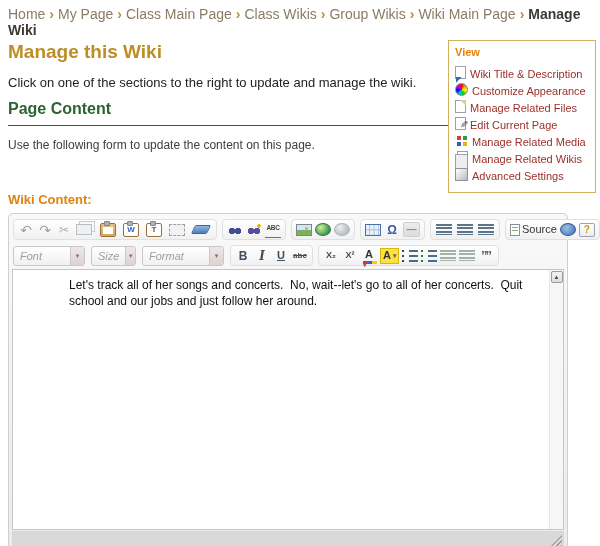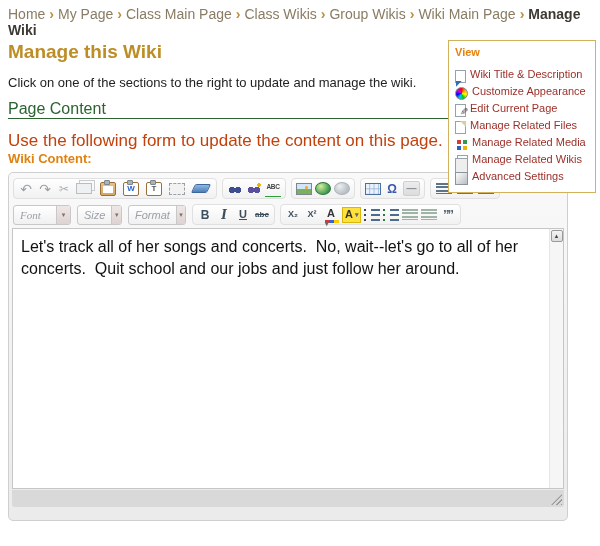--- a/index.html
+++ b/index.html
@@ -8,28 +8,28 @@
 
   
   .breadcrumb { font-size:14px; color:#8a7c64; margin-bottom:3px; }
   .breadcrumb .crumb { color:#8a7c64; text-decoration:none; cursor:pointer; }
   .breadcrumb .crumb.current { font-weight:bold; color:#3e3a33; }
   .breadcrumb .sep { color:#c08f3e; margin:0 4px; font-weight:bold; }
 
   .page-title { font-size:19px; font-weight:bold; color:#bd8d26; margin:2px 0 12px; }
   .intro-text { font-size:13px; color:#222; margin:6px 0 6px; width:440px; }
 
-  .section-heading { font-size:16px; font-weight:normal; color:#2b6331; border-bottom:1px solid #2b6331; width:440px; padding-bottom:0; margin:10px 0 12px; }
-  .instruction { font-size:17px; color:#c2410c; width:440px; }
+  .section-heading { font-size:16px; font-weight:bold; color:#2b6331; border-bottom:1px solid #2b6331; width:440px; padding-bottom:7px; margin:10px 0 12px; }
+  .instruction { font-size:12px; color:#404040; width:440px; margin-bottom:40px; }
   .field-label { font-size:13px; font-weight:bold; color:#e0820f; margin-bottom:6px; }
 
   
   .view-panel { position:absolute; left:448px; top:40px; width:148px; border:1px solid #d2b15c; background:#fff; padding:5px 6px 7px; }
   .view-title { font-size:11px; font-weight:bold; color:#e8820c; margin-bottom:8px; }
-  .view-item { display:flex; align-items:flex-end; gap:4px; font-size:11px; color:#9c2f28; text-decoration:none; line-height:17px; cursor:pointer; }
+  .view-item { display:flex; align-items:flex-start; gap:4px; font-size:11px; color:#9c2f28; text-decoration:none; line-height:17px; cursor:pointer; }
   .vi { display:inline-block; position:relative; flex:0 0 auto; }
   .v-page { width:11px; height:13px; background:#fff; border:1px solid #98a0ab; position:relative; }
   .v-wiki-title-description-icon::after { content:""; position:absolute; left:-4px; bottom:-3px; width:0; height:0; border:4px solid transparent; border-right-color:#2f6fb8; transform:rotate(45deg); }
   .v-customize-appearance-icon { width:13px; height:13px; border-radius:50%; border:1px solid #888; background:conic-gradient(#f00,#fa0,#ff0,#0c0,#0cf,#00f,#c0f,#f00); }
   .v-edit-current-page-icon::after { content:"✎"; position:absolute; right:-3px; bottom:-4px; font-size:10px; color:#555; transform:scaleX(-1); }
   .v-manage-related-files-icon::after { content:""; position:absolute; top:-1px; right:-1px; width:0; height:0; border:3px solid transparent; border-top-color:#d9cf9e; border-right-color:#d9cf9e; }
   .v-manage-related-media-icon { width:13px; height:13px; background:
       radial-gradient(circle 2.5px at 4px 4px,#d04030 95%,transparent),
       radial-gradient(circle 2.5px at 10px 4px,#2f9a4e 95%,transparent),
       radial-gradient(circle 2.5px at 4px 10px,#2f5fc0 95%,transparent),
@@ -74,40 +74,40 @@
   .align-left-icon,.align-center-icon,.align-right-icon { width:13px; height:11px; background:repeating-linear-gradient(to bottom,#5d7489 0 2px,transparent 2px 3.4px); margin:0 1px; }
   .source-doc-icon { width:10px; height:12px; background:#fff; border:1px solid #8a8f99; display:inline-block; position:relative; }
   .source-doc-icon::after { content:""; position:absolute; inset:2px 1px; background:repeating-linear-gradient(to bottom,#7fae7f 0 1px,transparent 1px 3px); }
   .maximize-icon { width:13px; height:13px; border-radius:50%; border:1px solid #31598c; background:radial-gradient(circle at 40% 35%,#9cc1e8,#3c6fae); }
   .about-icon { width:13px; height:14px; background:linear-gradient(#fff,#e9edf2); border:1px solid #9aa4b1; border-radius:2px; color:#c79a16; font-weight:bold; font-size:10px; }
 
   
   .tb-select { display:flex; align-items:stretch; height:20px; background:linear-gradient(#fff,#f0f0f0); border:1px solid #c8c8c8; border-radius:3px; margin-right:6px; cursor:pointer; overflow:hidden; }
   .sel-label { font-style:italic; color:#9aa0a6; font-size:11px; padding:3px 6px 0; flex:1; }
   .dd-box { width:14px; background:linear-gradient(#efe7e7,#ded2d2); border-left:1px solid #c8c8c8; color:#776; font-size:7px; display:flex; align-items:center; justify-content:center; }
-  .f-font{width:58px;font-family:Liberation Serif, serif;} .f-size{width:45px;} .f-format{width:58px;}
+  .f-font{width:72px;} .f-size{width:45px;} .f-format{width:82px;}
   .bold-icon { font-weight:bold; color:#3d4f5d; }
   .italic-icon { font-style:italic; font-weight:bold; font-family:"DejaVu Serif",serif; color:#3d4f5d; }
   .underline-icon { font-weight:bold; text-decoration:underline; font-size:11px; color:#3d4f5d; }
   .strikethrough-icon { font-size:8px; font-weight:bold; text-decoration:line-through; color:#3d4f5d; }
   .subscript-icon,.superscript-icon { font-weight:bold; font-size:9px; color:#3d4f5d; }
   .text-color-icon { font-weight:bold; font-size:11px; color:#333; position:relative; padding:0 1px 3px; }
   .text-color-icon::after { content:""; position:absolute; left:0; right:0; bottom:0; height:3px; background:linear-gradient(to right,#d33 33%,#36c 33% 66%,#fc0 66%); }
   .bg-color-icon { font-weight:bold; font-size:11px; color:#333; background:#ffe13d; border:1px solid #d9b70e; padding:0 2px; }
   .has-dd::after { content:"▾"; font-size:7px; color:#667; margin-left:2px; }
   .numbered-list-icon,.bulleted-list-icon { width:14px; height:12px;
       background-image:repeating-linear-gradient(to bottom,#4c6c8c 0 2px,transparent 2px 5px),repeating-linear-gradient(to bottom,#444 0 2px,transparent 2px 5px);
       background-size:9px 12px,2px 12px; background-position:right top,left top; background-repeat:no-repeat; }
   .bulleted-list-icon { background-image:repeating-linear-gradient(to bottom,#4c6c8c 0 2px,transparent 2px 5px),repeating-linear-gradient(to bottom,#2d7d3a 0 2px,transparent 2px 5px); }
   .outdent-icon,.indent-icon { width:13px; height:11px; background:repeating-linear-gradient(to bottom,#9fb3a6 0 2px,transparent 2px 3.4px); }
   .blockquote-icon { font-weight:bold; font-size:13px; color:#55606b; letter-spacing:-2px; padding-right:2px; }
 
   
   .content-area { margin:1px 1px 0; background:#fff; border:1px solid #c6c6c6; height:261px; position:relative; overflow:hidden; }
-  .content-text { font-size:16px; color:#111; padding:7px 22px 7px 8px; white-space:pre-wrap; line-height:1.35; }
+  .content-text { font-size:12px; color:#111; padding:7px 22px 7px 8px; white-space:pre-wrap; line-height:1.35;margin-left:48px; }
   .scrollbar { position:absolute; top:0; right:0; bottom:0; width:14px; background:#f6f6f6; border-left:1px solid #e6e6e6; }
   .sb-up { width:12px; height:12px; margin:1px auto 0; background:linear-gradient(#f4f4f4,#dcdcdc); border:1px solid #9a9a9a; border-radius:2px; display:flex; align-items:center; justify-content:center; font-size:6px; color:#444; cursor:pointer; }
   .bottom-bar { margin:1px 1px 0; height:17px; background:#d9d9d9; border-radius:0 0 3px 3px; position:relative; }
   .resize-handle { position:absolute; right:2px; bottom:2px; width:11px; height:11px; background:repeating-linear-gradient(315deg,#9a9a9a 0 1px,transparent 1px 3.5px); clip-path:polygon(100% 0,100% 100%,0 100%); cursor:nwse-resize; }
 </style>
 </head>
 <body>
 
 <div class="breadcrumb"><a class="crumb">Home</a><span class="sep">›</span><a class="crumb">My Page</a><span class="sep">›</span><a class="crumb">Class Main Page</a><span class="sep">›</span><a class="crumb">Class Wikis</a><span class="sep">›</span><a class="crumb">Group Wikis</a><span class="sep">›</span><a class="crumb">Wiki Main Page</a><span class="sep">›</span><a class="crumb current">Manage Wiki</a></div>
 
@@ -124,26 +124,26 @@
   <div>
       <a class="view-item">
         <span class="vi v-page v-wiki-title-description-icon"></span>
         <span>Wiki Title &amp; Description</span>
       </a>
       <a class="view-item">
         <span class="vi v-customize-appearance-icon"></span>
         <span>Customize Appearance</span>
       </a>
       <a class="view-item">
+        <span class="vi v-page v-manage-related-files-icon"></span>
+        <span>Manage Related Files</span>
+      </a>
+      <a class="view-item">
         <span class="vi v-page v-edit-current-page-icon"></span>
         <span>Edit Current Page</span>
-      </a>
-      <a class="view-item">
-        <span class="vi v-page v-manage-related-files-icon"></span>
-        <span>Manage Related Files</span>
       </a>
       <a class="view-item">
         <span class="vi v-manage-related-media-icon"></span>
         <span>Manage Related Media</span>
       </a>
       <a class="view-item">
         <span class="vi v-page v-manage-related-pages-icon"></span>
         <span>Manage Related Wikis</span>
       </a>
       <a class="view-item">
@@ -180,20 +180,28 @@
       </span>
       <span class="tb-group">
         <span class="tb-btn table-icon"></span>
         <span class="tb-btn special-char-icon">Ω</span>
         <span class="tb-btn horizontal-rule-icon">—</span>
       </span>
       <span class="tb-group">
         <span class="tb-btn align-left-icon"></span>
         <span class="tb-btn align-center-icon"></span>
         <span class="tb-btn align-right-icon"></span>
+      </span>
+      <span class="tb-group">
+        <span class="tb-btn source-button">
+          <span class="source-doc-icon"></span>
+          <span class="tb-label">Source</span>
+        </span>
+        <span class="tb-btn maximize-icon"></span>
+        <span class="tb-btn about-icon">?</span>
       </span>
     </div>
   <div class="tb-row">
     <div class="tb-select f-font">
       <span class="sel-label">Font</span>
       <span class="dd-box">▾</span>
     </div>
     <div class="tb-select f-size">
       <span class="sel-label">Size</span>
       <span class="dd-box">▾</span>

